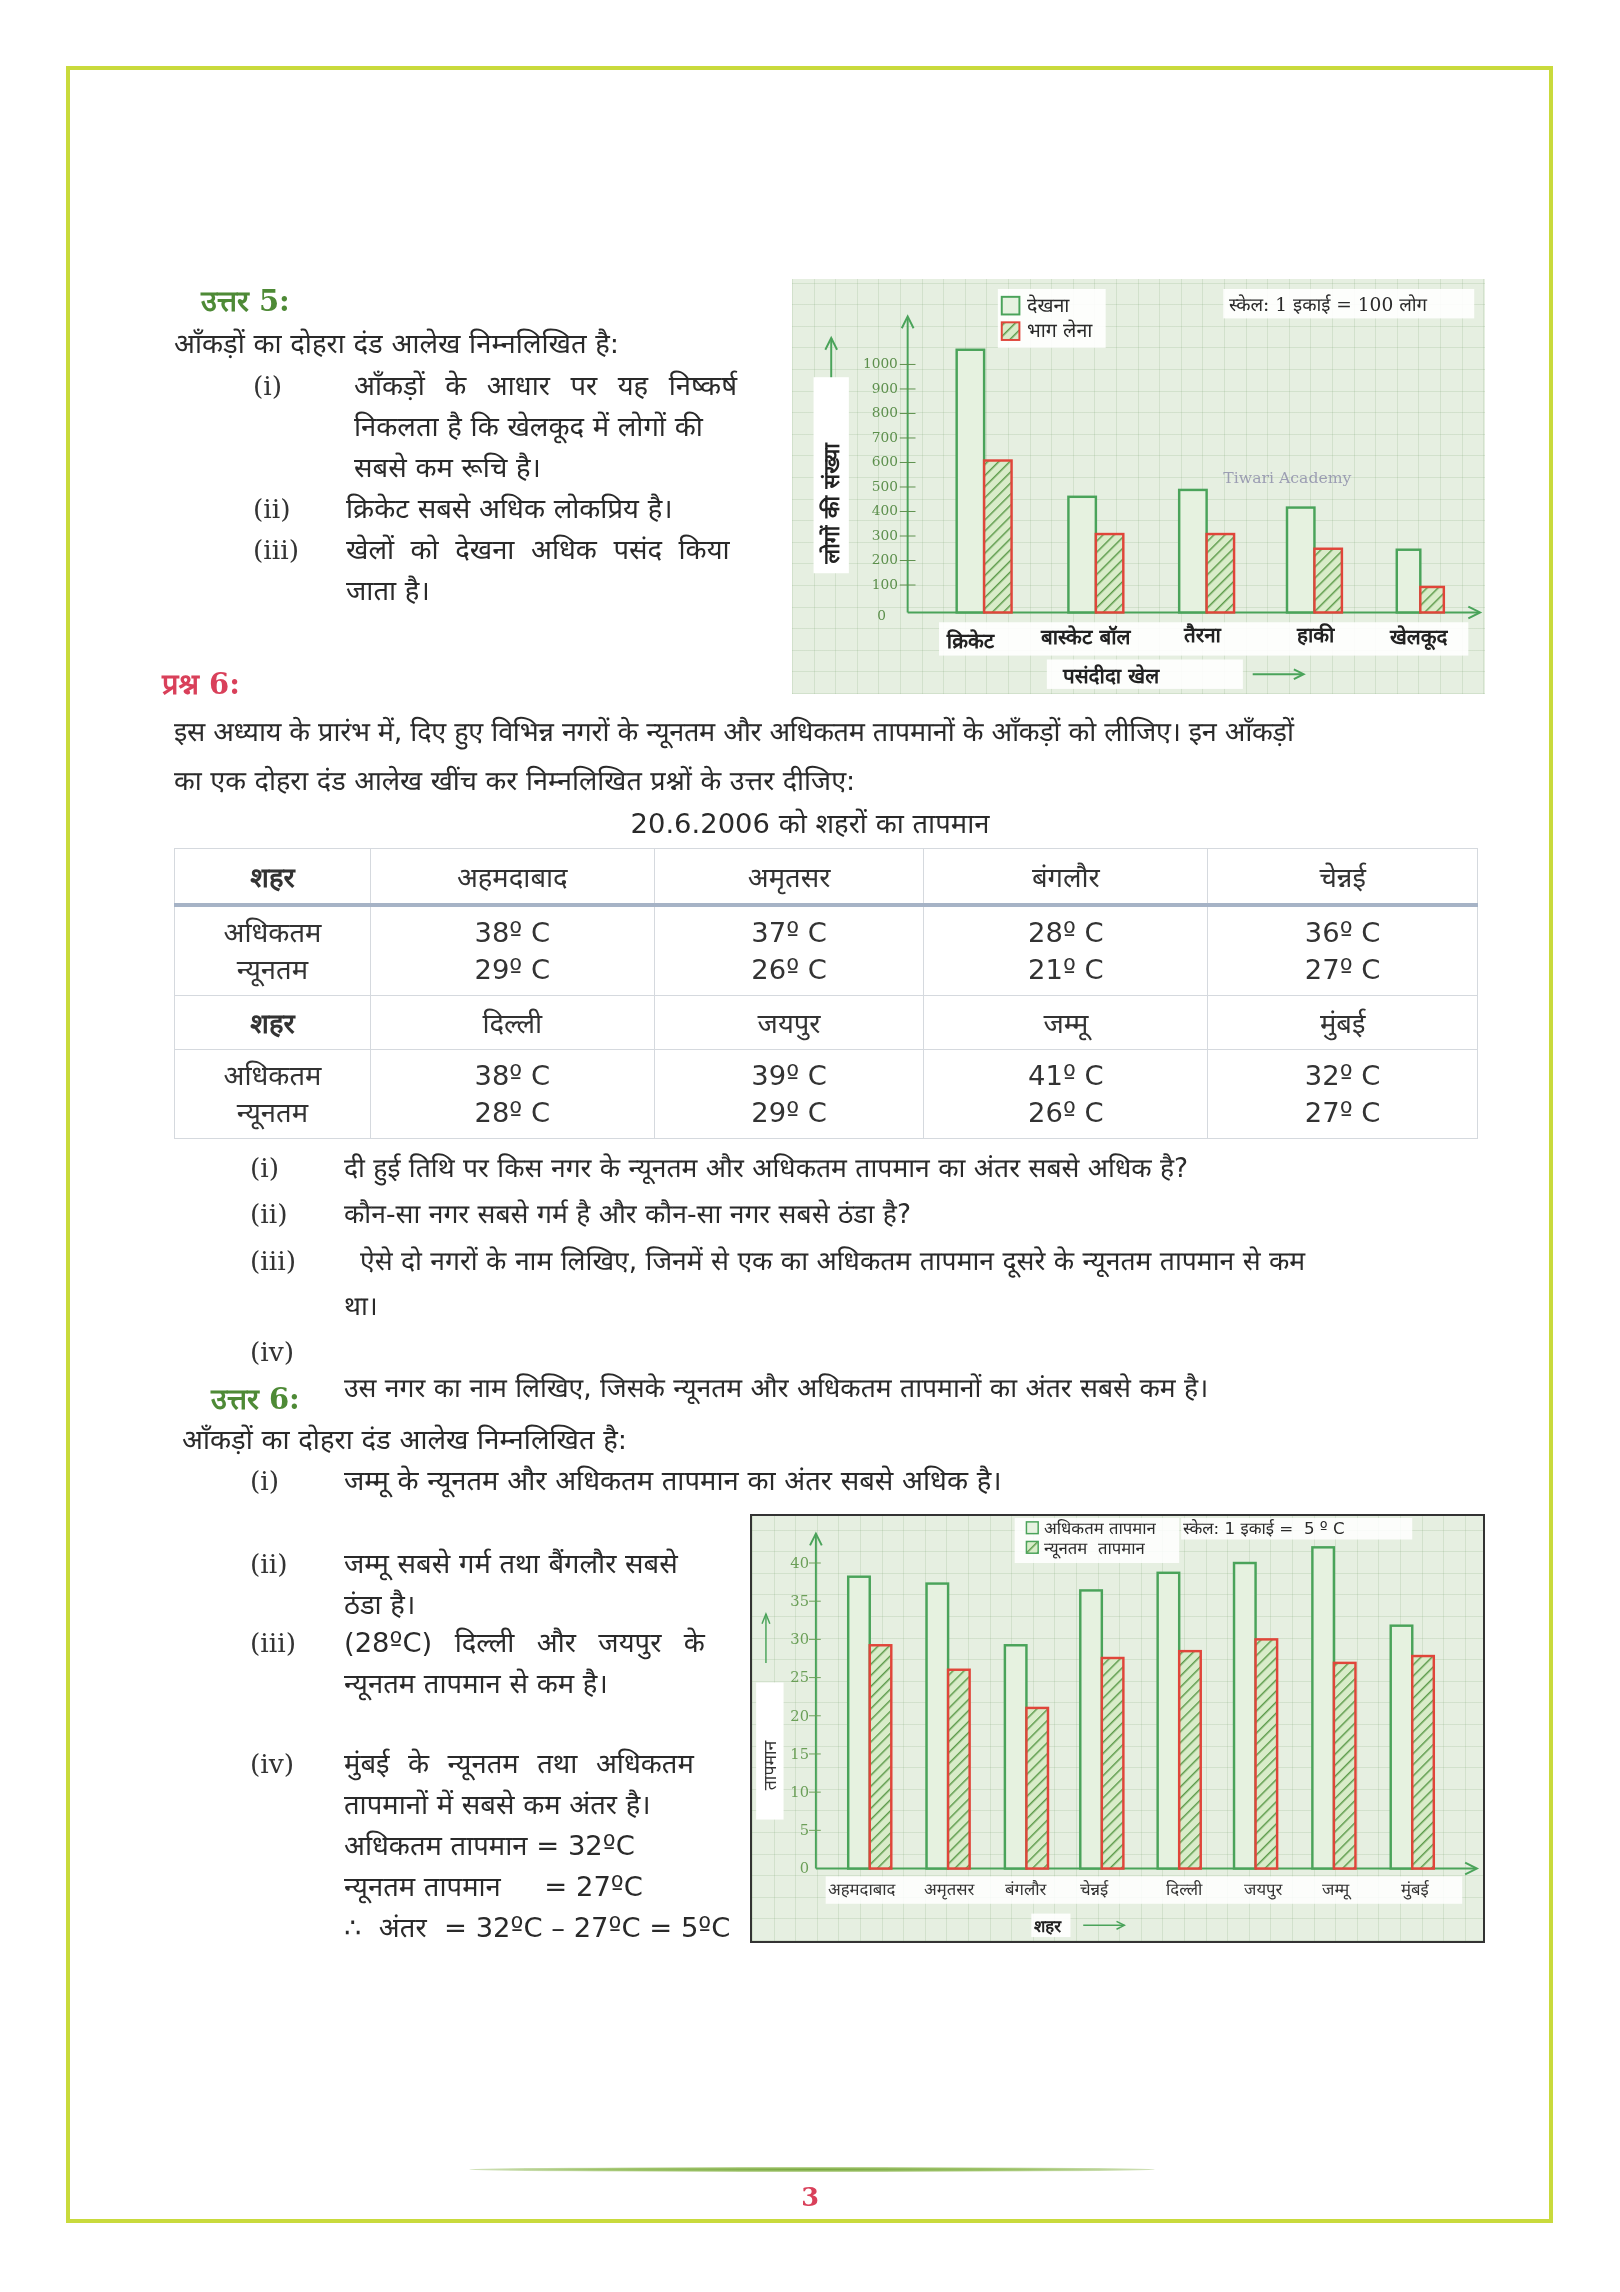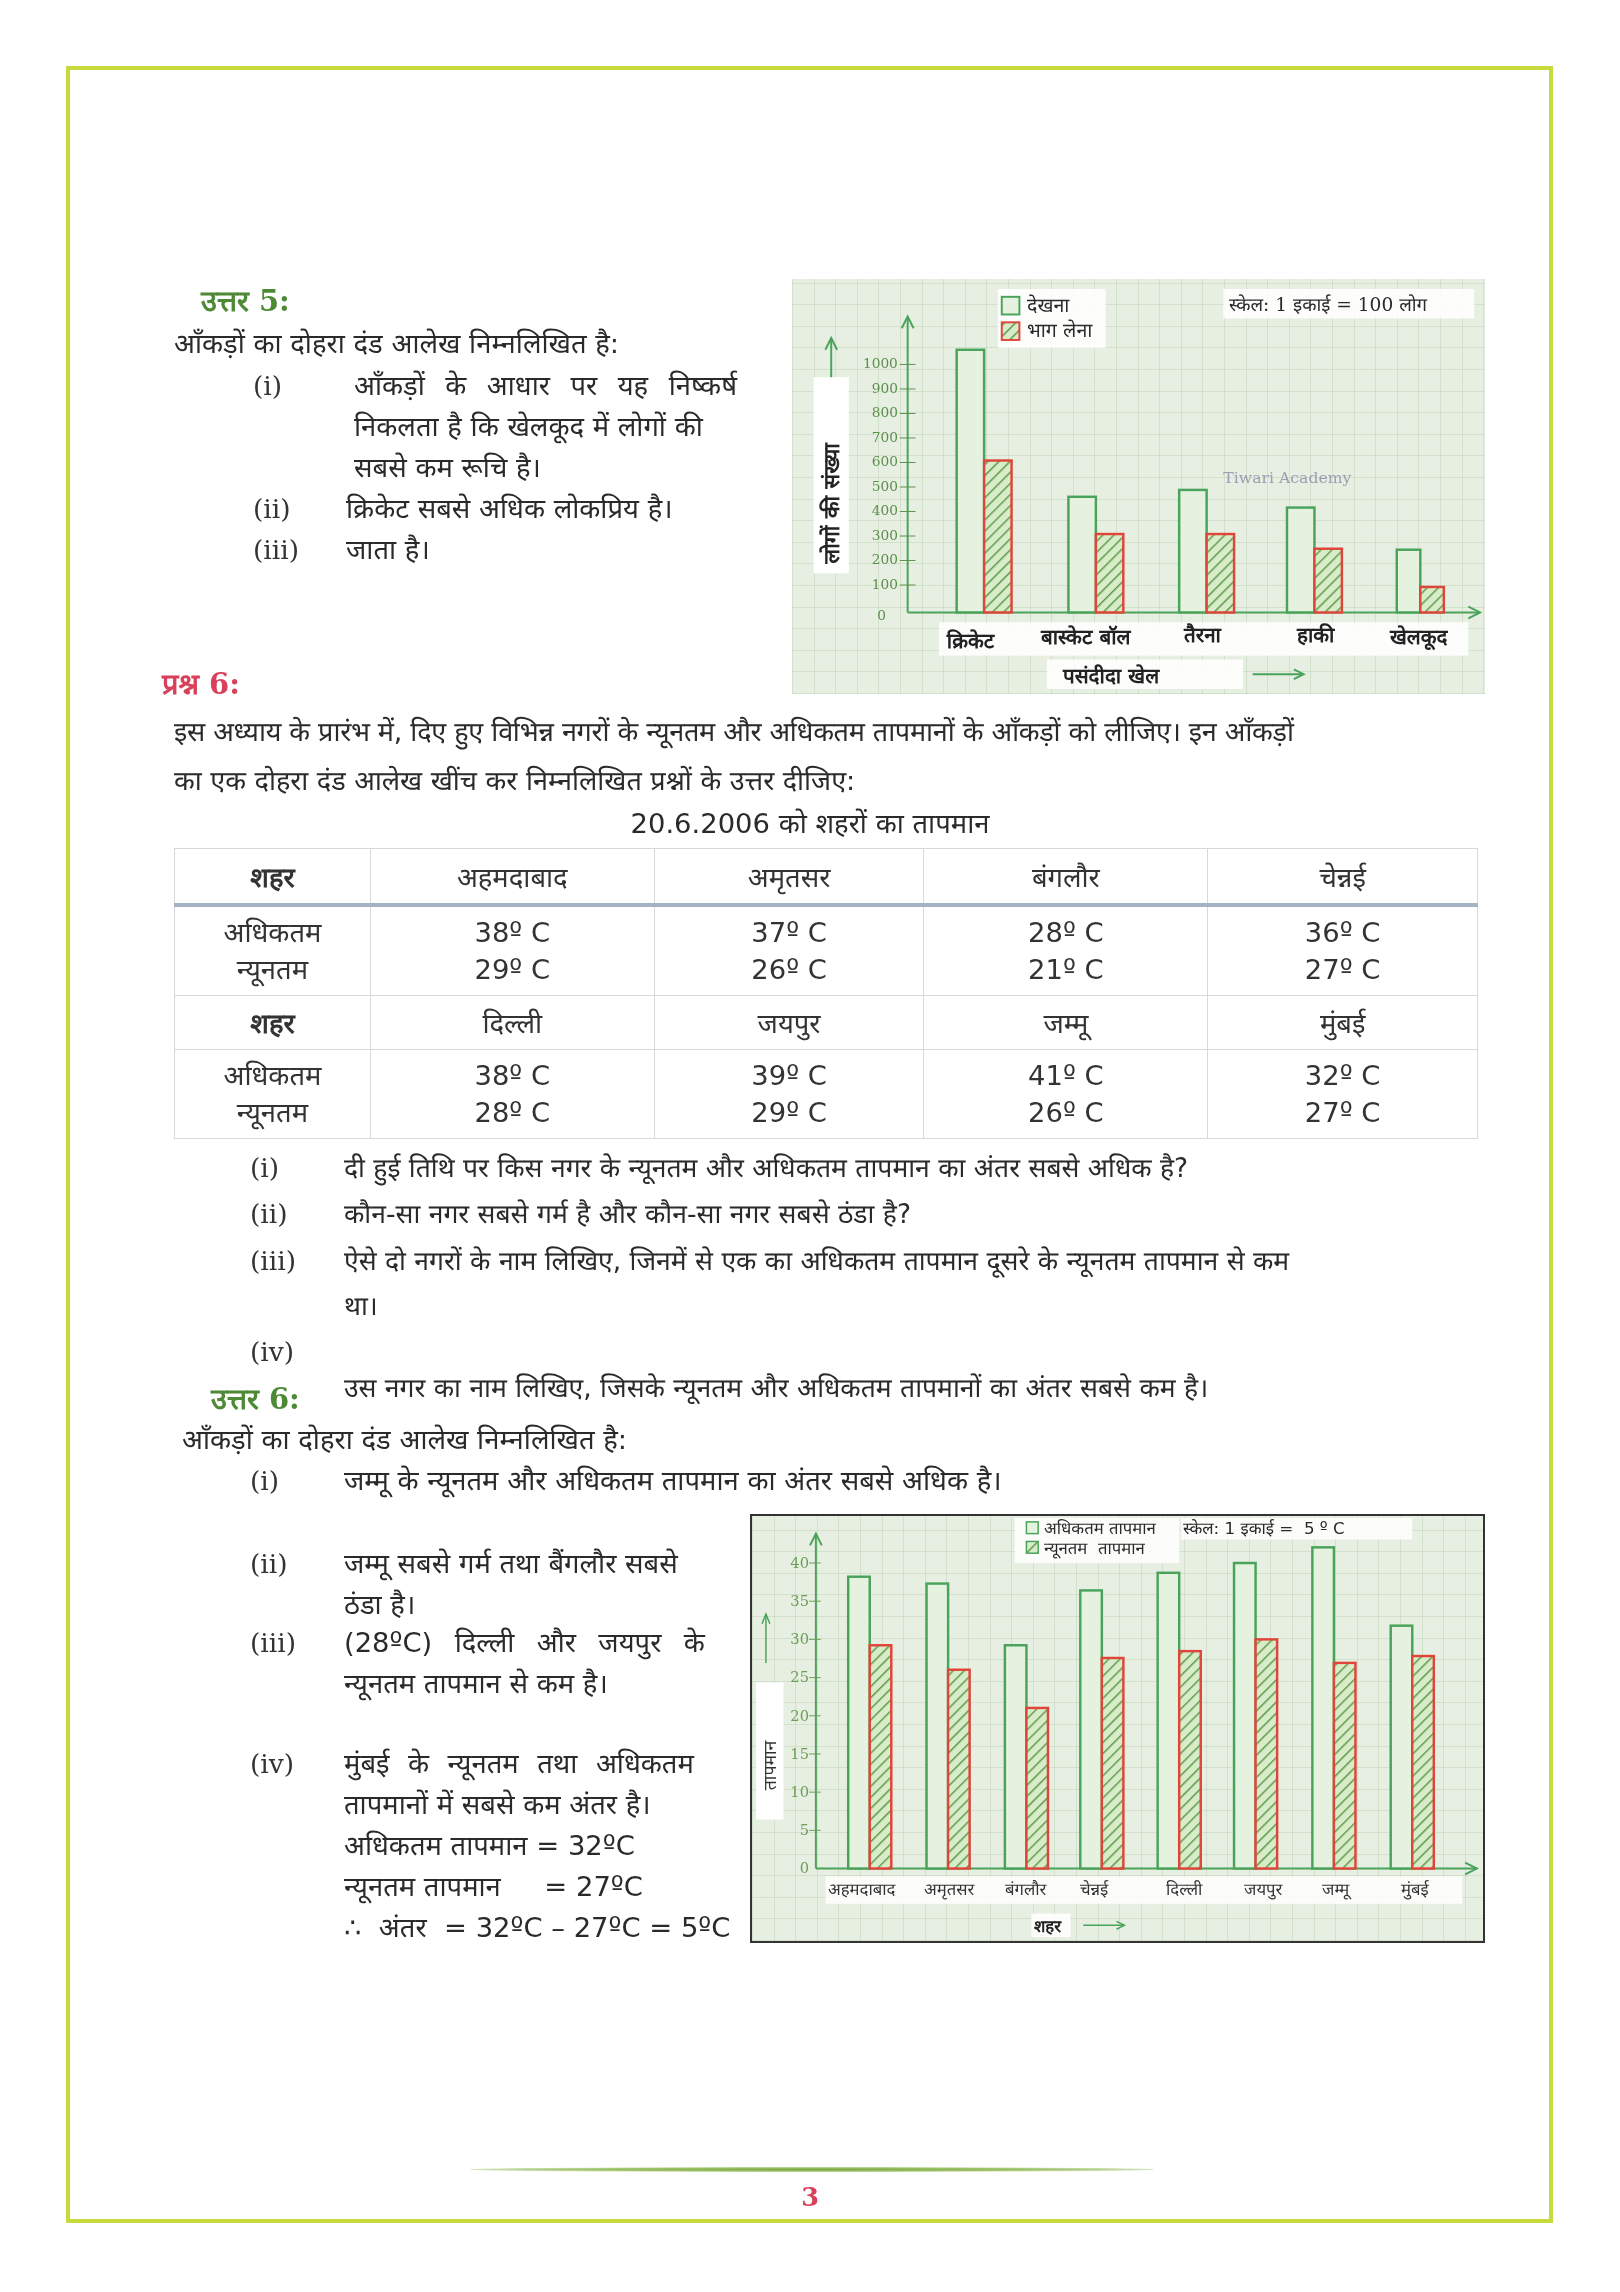--- a/index.html
+++ b/index.html
@@ -57,20 +57,21 @@
 </div>
 <div class="item" style="left:253px; top:488px; width:519px;">
   <span class="num roman txt">(ii)</span>
   <div class="body txt" style="left:93px;">
     <div>क्रिकेट सबसे अधिक लोकप्रिय है।</div>
   </div>
 </div>
 <div class="item" style="left:253px; top:529px; width:519px;">
   <span class="num roman txt">(iii)</span>
   <div class="body txt" style="left:93px;">
+    <div style="word-spacing:7.8px;">खेलों को देखना अधिक पसंद किया</div>
     <div>जाता है।</div>
   </div>
 </div>
 
 <div class="chart-box" style="left:792px; top:279px; width:693px; height:415px;">
   <svg width="693" height="415" viewBox="0 0 707 423">
     <defs>
       <pattern id="hatch1" width="8" height="8" patternUnits="userSpaceOnUse" patternTransform="rotate(45)">
         <rect width="8" height="8" fill="#d9ecc9"></rect>
         <line x1="0" y1="0" x2="0" y2="8" stroke="#5c9a4a" stroke-width="3"></line>
@@ -235,21 +236,21 @@
 </div>
 <div class="item txt" style="left:250px; top:1193px; width:1245px;">
   <span class="num roman">(ii)</span>
   <div class="body" style="left:94px;">
       <div style="font-size:26.5px;">कौन-सा नगर सबसे गर्म है और कौन-सा नगर सबसे ठंडा है?</div>
     </div>
 </div>
 <div class="item txt" style="left:250px; top:1240px; width:1245px;">
   <span class="num roman">(iii)</span>
   <div class="body" style="left:94px;">
-    <div style="font-size:26.5px;">ऐसे दो नगरों के नाम लिखिए, जिनमें से एक का अधिकतम तापमान दूसरे के न्यूनतम तापमान से कम</div>
+    <div style="font-size:26.5px;margin-left:16px;">ऐसे दो नगरों के नाम लिखिए, जिनमें से एक का अधिकतम तापमान दूसरे के न्यूनतम तापमान से कम</div>
     <div style="font-size:26.5px; margin-top:3.9px;">था।</div>
   </div>
 </div>
 <div class="item txt" style="left:250px; top:1331px; width:1245px;">
   <span class="num roman">(iv)</span>
   <div class="body" style="left:94px;margin-top:36px;">
       <div style="font-size:26.5px;">उस नगर का नाम लिखिए, जिसके न्यूनतम और अधिकतम तापमानों का अंतर सबसे कम है।</div>
     </div>
 </div>
 

